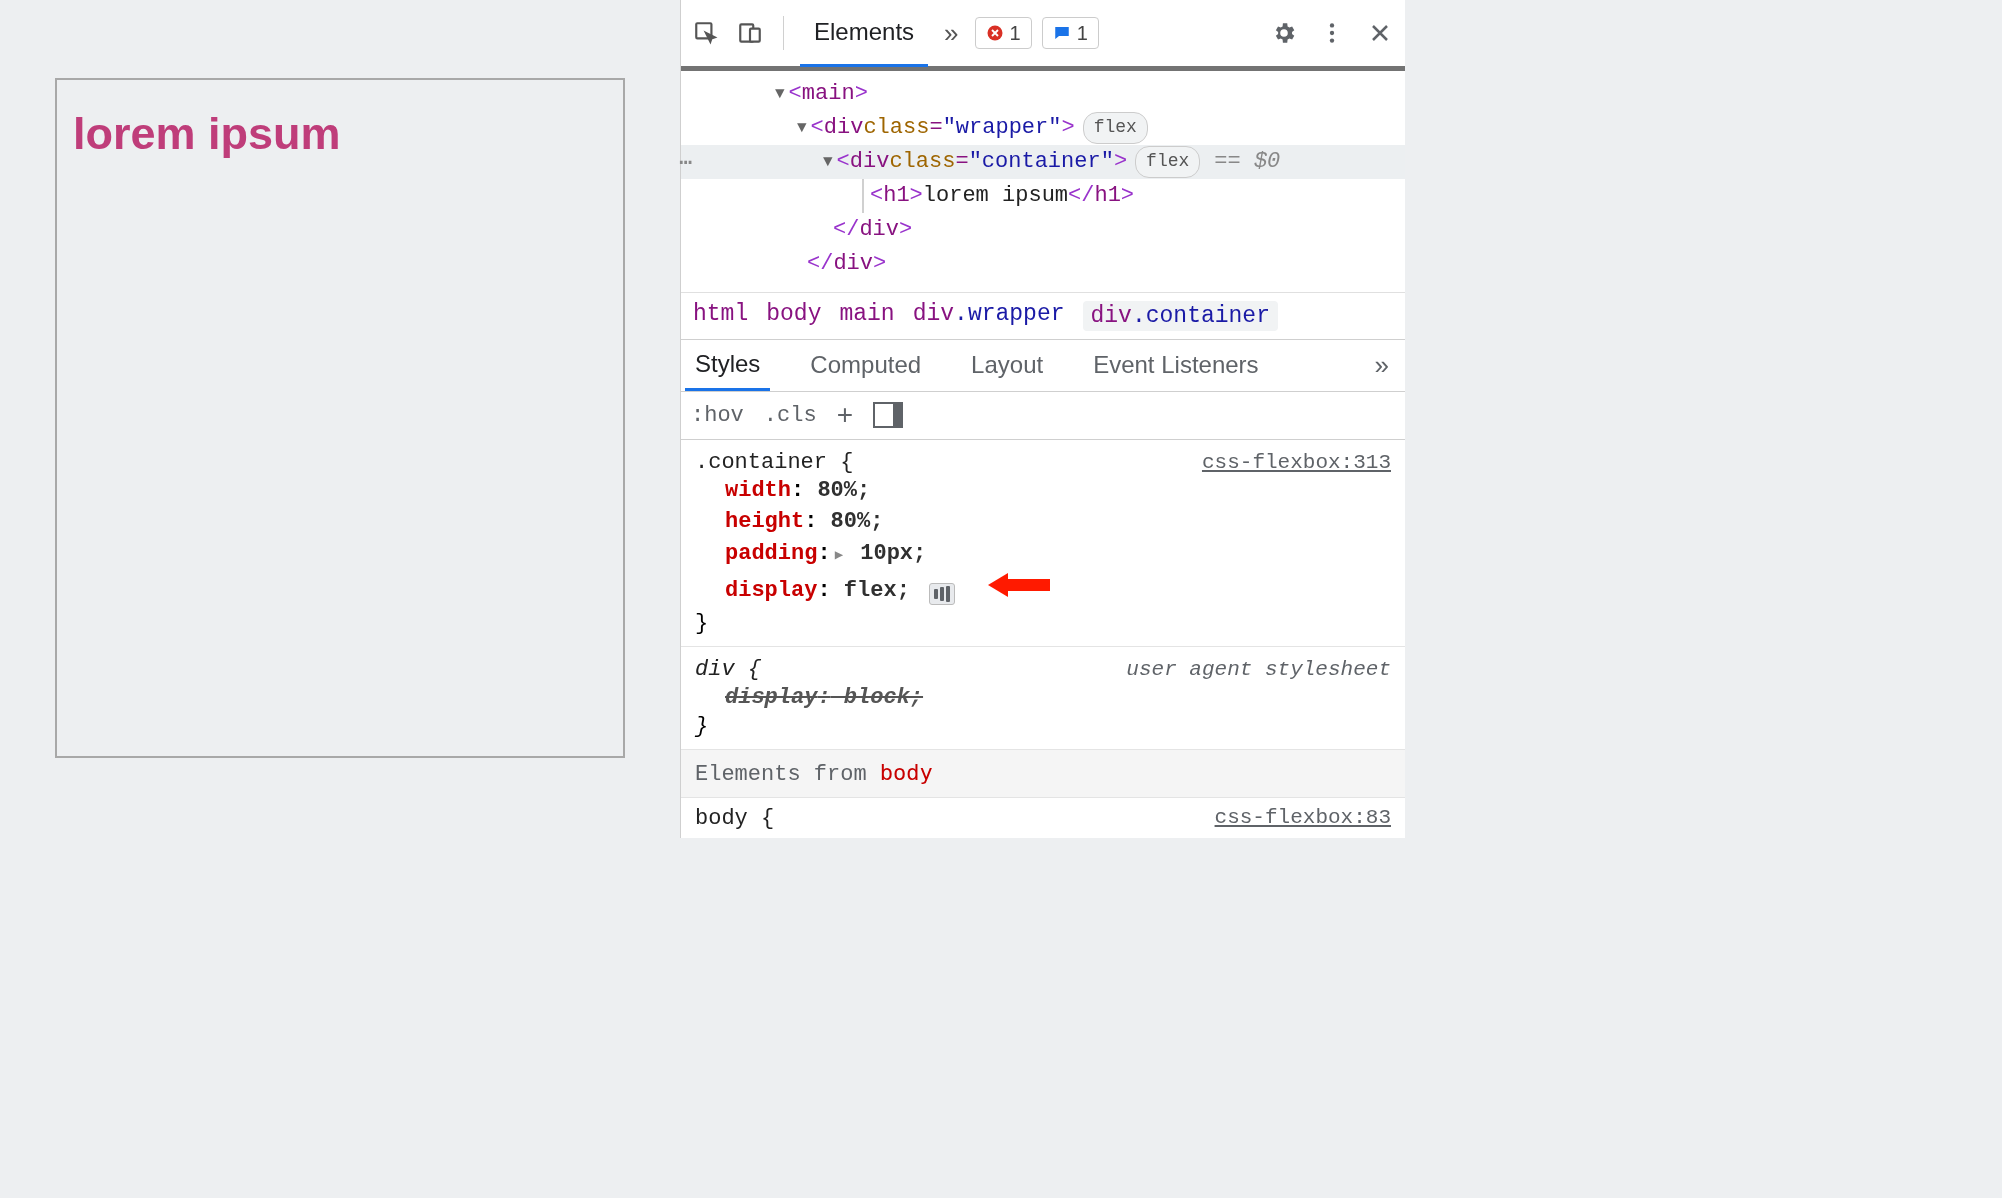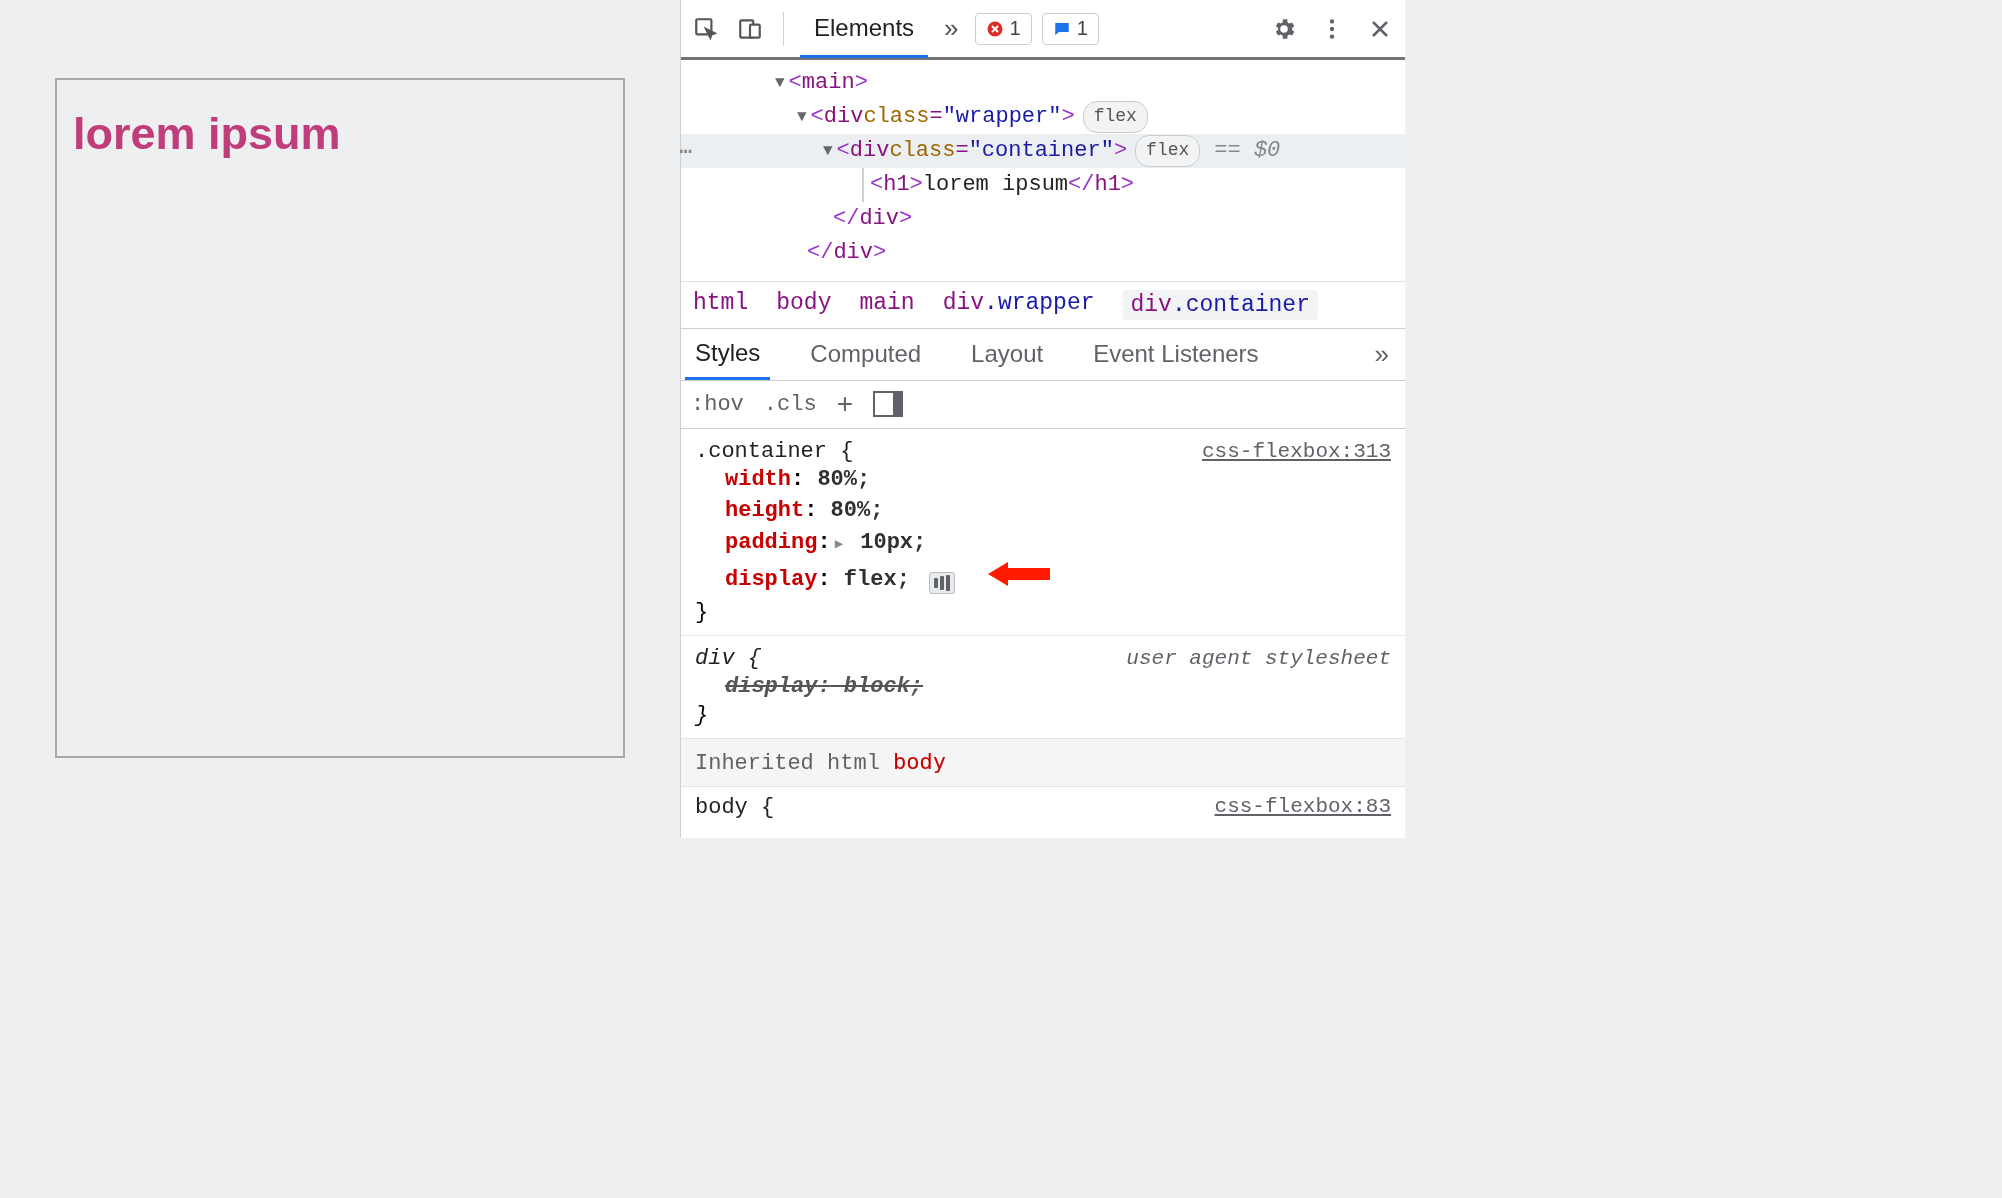--- a/index.html
+++ b/index.html
@@ -39,22 +39,22 @@
   .devtools {
     flex: 1;
     background: #fff;
     border-left: 1px solid #cfcfcf;
     display: flex;
     flex-direction: column;
     font-size: 22px;
   }
   
   .dt-toolbar {
-    height: 60px;
-    border-bottom: 3px solid #737373;
+    height: 71px;
+    border-bottom: 5px solid #737373;
     display: flex;
     align-items: center;
     padding: 0 8px;
     gap: 10px;
   }
   .tb-iconbtn {
     width: 34px; height: 34px;
     display:flex;align-items:center;justify-content:center;
     color:#555;
   }
@@ -100,21 +100,21 @@
     border:1px solid #ccc; border-radius:14px;
     padding:1px 10px; margin-left:8px;
   }
   .eqdollar { color:#888; font-style:italic; margin-left:14px;}
   .bar-left { border-left:2px solid #d0d0d0; margin-left:21px; padding-left:6px; display:inline-block;}
   
   .crumb {
     border-top:1px solid #e0e0e0;
     border-bottom:1px solid #cfcfcf;
     padding:8px 12px;
-    display:flex; gap:28px;
+    display:flex; gap:18px;
     font-size:23px;
   }
   .crumb span { color:#881280; }
   .crumb span.cls { color:#1a1aa6;}
   .crumb .sel { background:#f1f3f4; padding:2px 8px; border-radius:4px;}
   
   .subtabs {
     display:flex; align-items:center;
     border-bottom:1px solid #cfcfcf;
     height:52px; padding:0 4px; gap:30px;
@@ -313,21 +313,21 @@
         <span class="selector" style="font-style:italic;">div {</span>
         <span class="rule-src uas">user agent stylesheet</span>
       </div>
       <div class="props">
         <div class="prop strike"><span class="prop-name">display</span>:<span class="prop-val"> block;</span></div>
       </div>
       <div style="font-style:italic;">}</div>
     </div>
 
     <div class="inherit-row">
-      <span>Inherited html </span><span class="from">body</span>
+      <span>Elements from </span><span class="from">body</span>
     </div>
 
     <div class="bodyrule">
       <span class="selector">body {</span>
       <span class="rule-src" style="margin-left:auto;">css-flexbox:83</span>
     </div>
 
   </div>
 </div>
 

